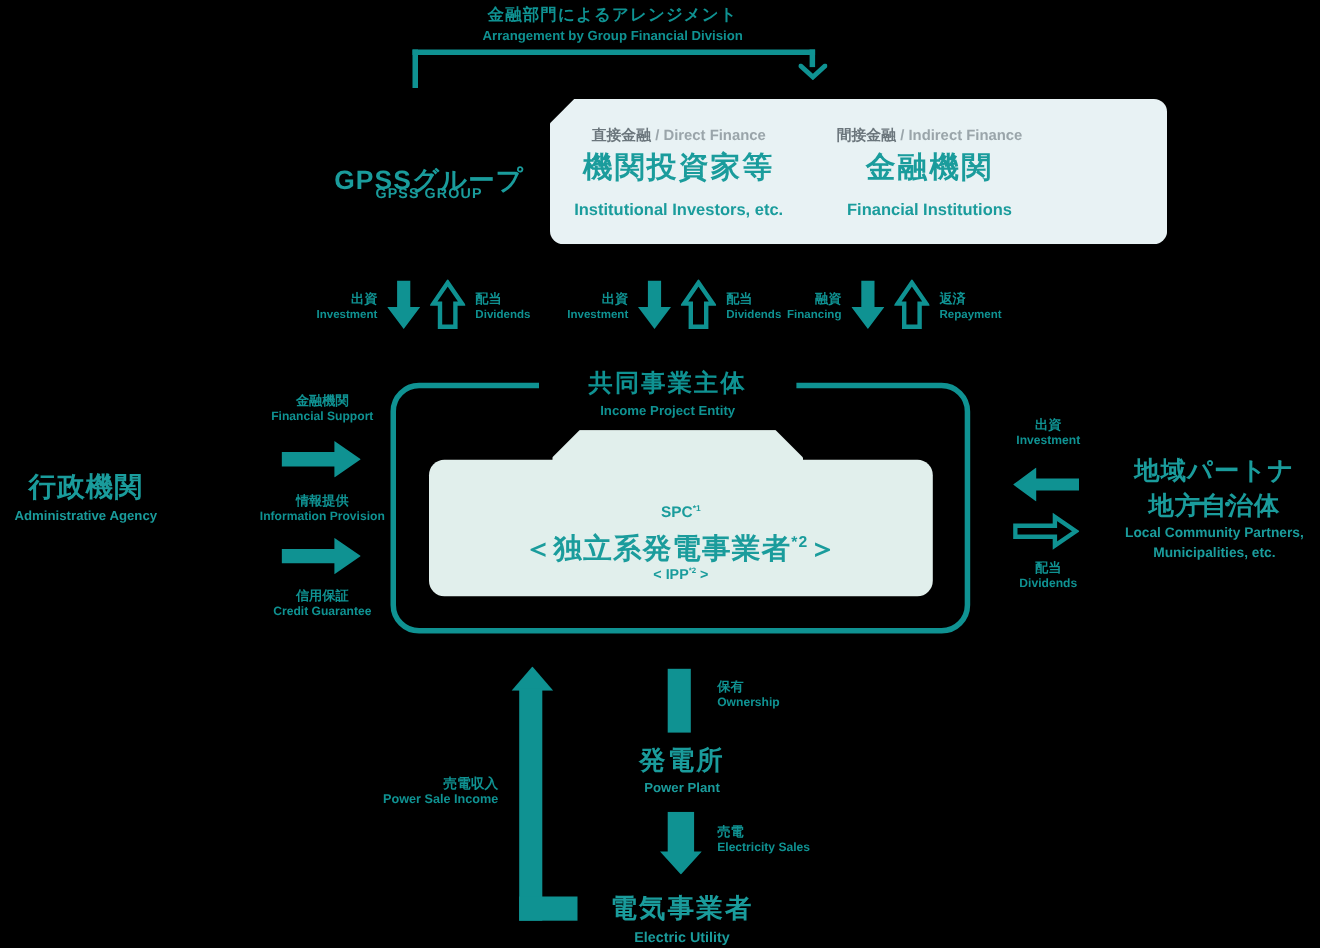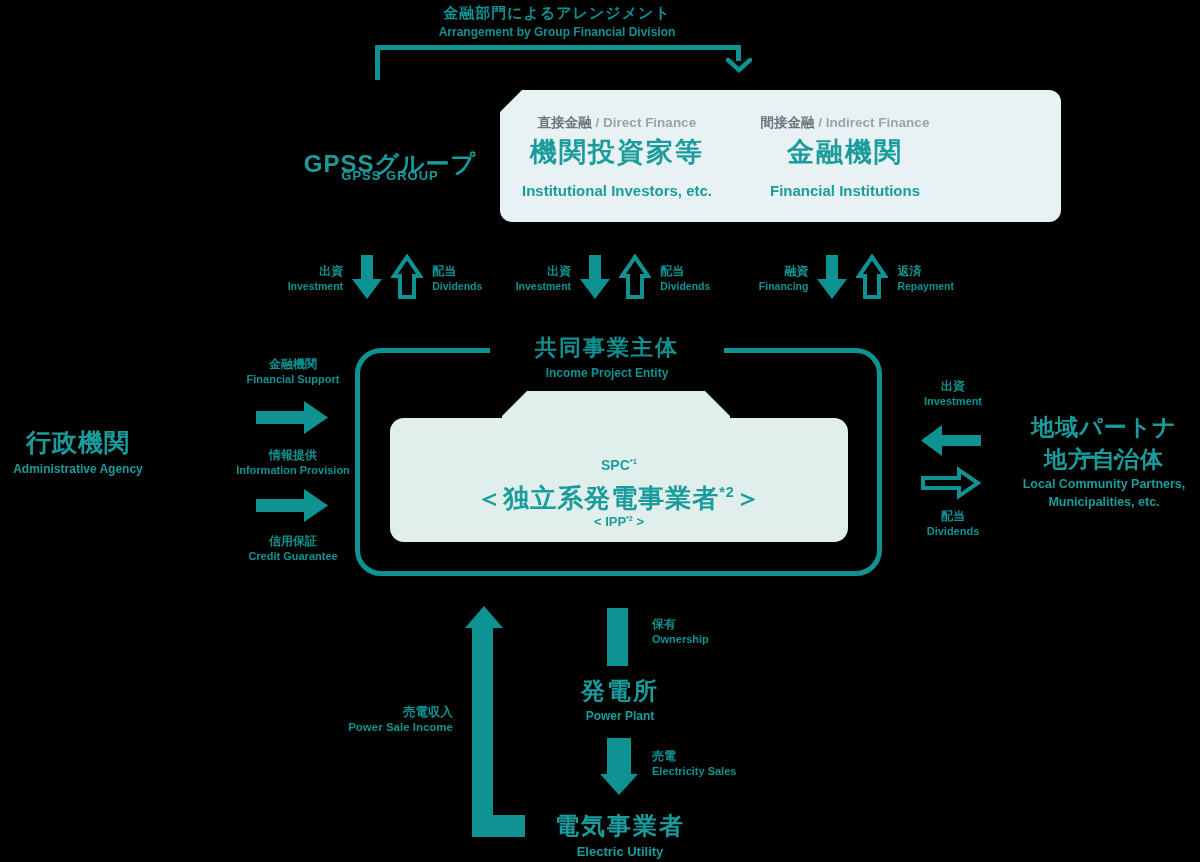--- a/index.html
+++ b/index.html
@@ -152,21 +152,21 @@
       </svg>
     <svg width="32" height="46" viewBox="0 0 32 46">
         <path class="arrow-stroke" d="M16 3 29 22h-6v21H9V22H3z"></path>
       </svg>
     <div class="flow-lbl l">
       <span class="jp">配当</span>
       <span class="en">Dividends</span>
     </div>
   </div>
 
-  <div class="flow-group" style="left:720px;justify-content:flex-end;">
+  <div class="flow-group" style="left:696px;">
     <div class="flow-lbl r">
       <span class="jp">融資</span>
       <span class="en">Financing</span>
     </div>
     <svg width="30" height="44" viewBox="0 0 30 44">
         <path class="arrow-fill" d="M9 0h12v24h9L15 44 0 24h9z"></path>
       </svg>
     <svg width="32" height="46" viewBox="0 0 32 46">
         <path class="arrow-stroke" d="M16 3 29 22h-6v21H9V22H3z"></path>
       </svg>

